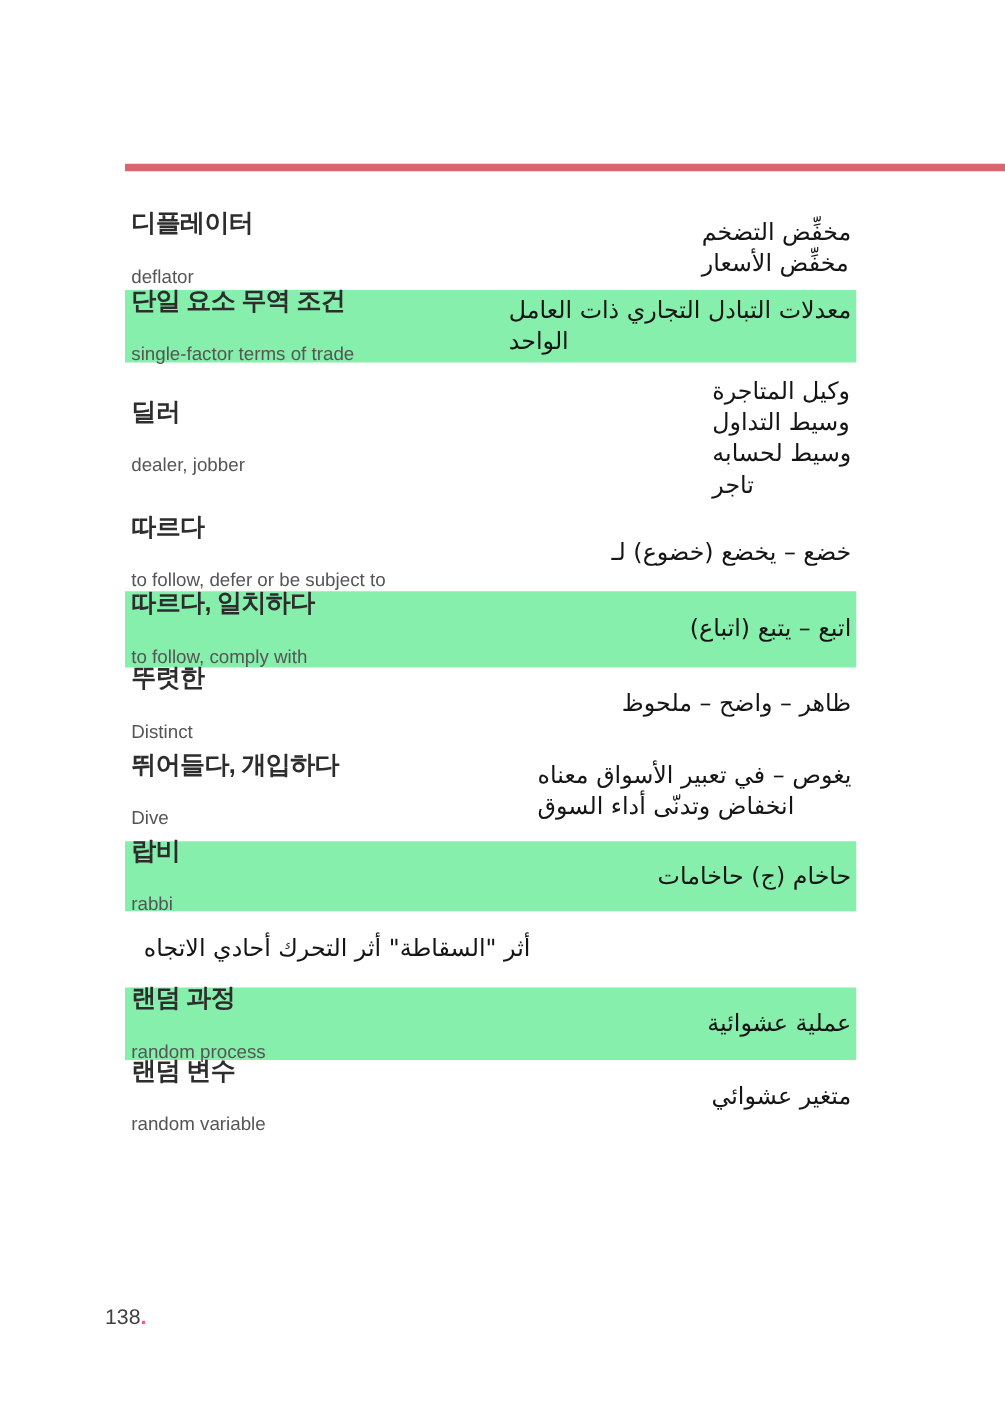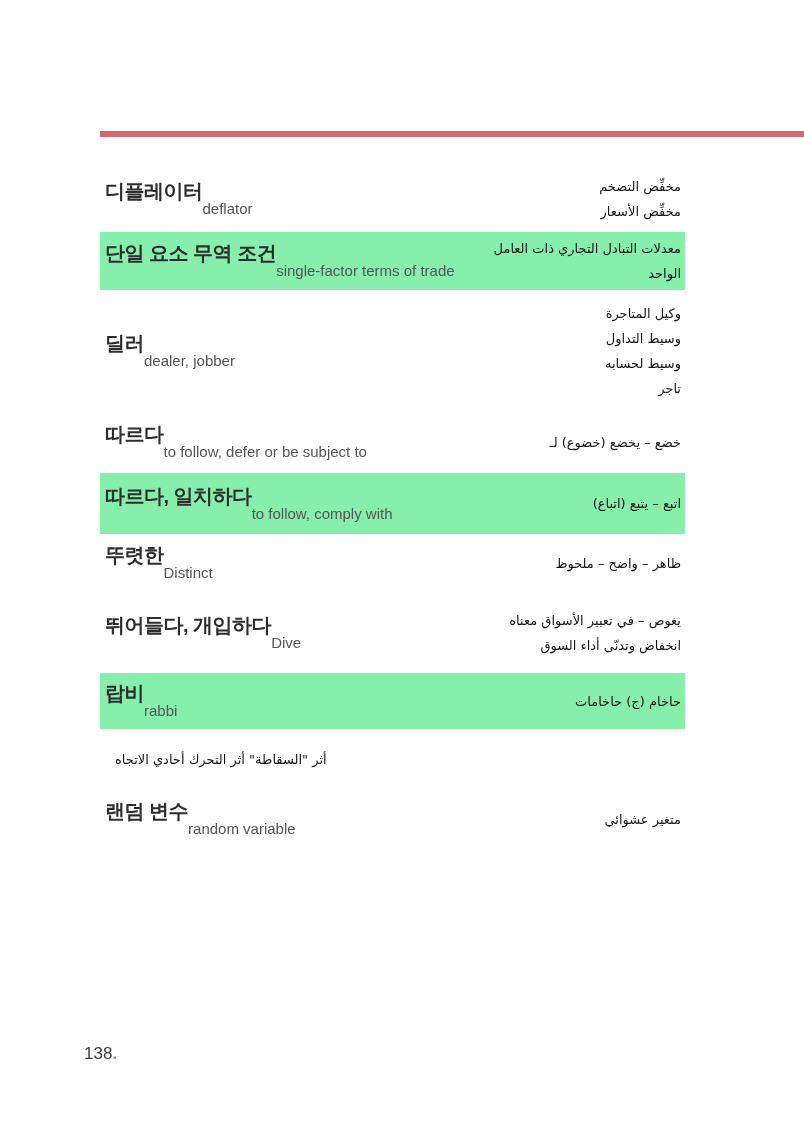--- a/index.html
+++ b/index.html
@@ -28,40 +28,40 @@
     flex-direction: column;
   }
   .row {
     display: flex;
     align-items: center;
     justify-content: space-between;
     box-sizing: border-box;
     padding: 0 4px 0 5px;
   }
   .row.gray { background: #86efac; gap: 14px; }
-  .ko-block { flex-shrink: 0; display: flex; flex-direction: row; justify-content: center; }
+  .ko-block { flex-shrink: 0; display: flex; flex-direction: column; justify-content: center; }
   .ko {
     font-weight: bold;
     font-size: 20px;
     line-height: 1.25;
     color: #2d2d2d;
     letter-spacing: -0.5px;
   }
   .en {
     font-size: 15px;
     line-height: 1.25;
     color: #555555;
     margin-top: 21px;
   }
   .ar {
     font-family: "DejaVu Sans", sans-serif;
     direction: rtl;
-    text-align: right;
+    text-align: left;
     white-space: pre-line;
-    font-size: 13px;
+    font-size: 19px;
     line-height: 25px;
     color: #151515;
     margin-left: 10px;
   }
   .pageno {
     position: absolute;
     left: 84px;
     top: 1044px;
     font-size: 17px;
     color: #3f3f3f;
@@ -149,20 +149,27 @@
         <div class="ko">랍비</div>
         <div class="en">rabbi</div>
       </div>
       <div class="ar" dir="rtl">حاخام (ج) حاخامات</div>
     </div>
 
     <div class="row" style="height:61px">
       <div class="ar" dir="rtl">أثر "السقاطة" أثر التحرك أحادي الاتجاه</div>
     </div>
 
+    <div class="row gray" style="height:58px">
+      <div class="ko-block">
+        <div class="ko">랜덤 과정</div>
+        <div class="en">random process</div>
+      </div>
+      <div class="ar" dir="rtl">عملية عشوائية</div>
+    </div>
 
     <div class="row" style="height:58px">
       <div class="ko-block">
         <div class="ko">랜덤 변수</div>
         <div class="en">random variable</div>
       </div>
       <div class="ar" dir="rtl">متغير عشوائي</div>
     </div>
 
   </div>

